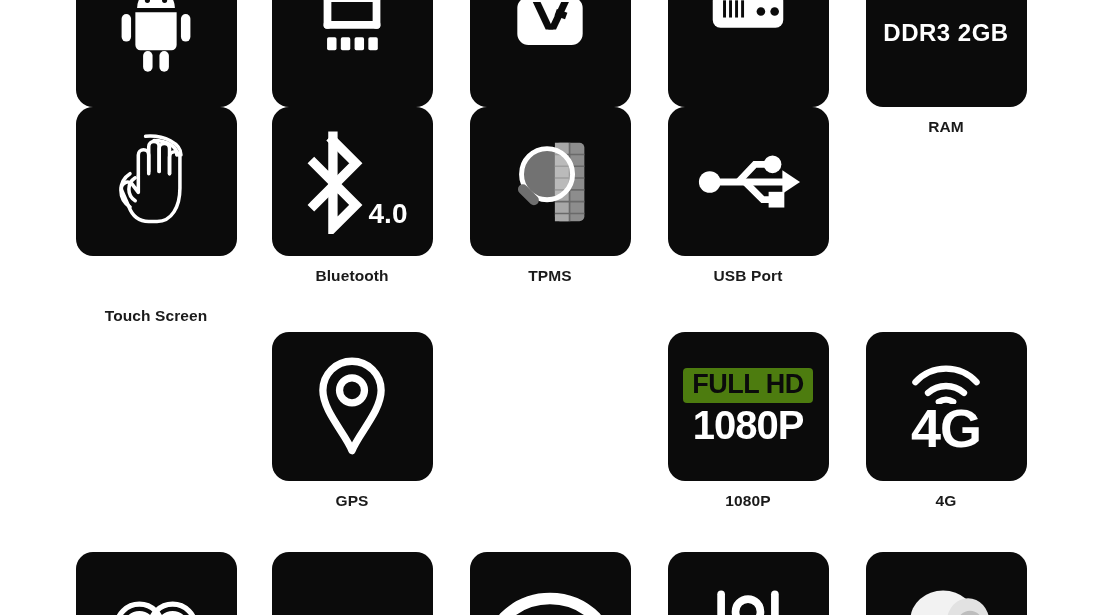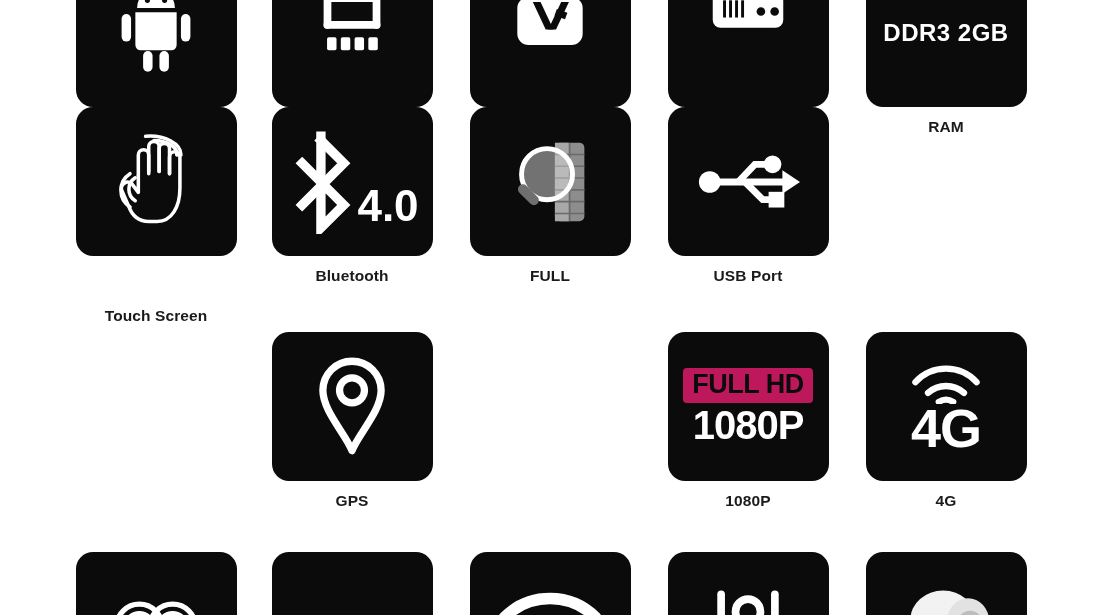--- a/index.html
+++ b/index.html
@@ -62,21 +62,21 @@
   .col-5 { left: 848px; }
 
   .tile-text {
     color: #ffffff;
     font-weight: bold;
     text-align: center;
     line-height: 1.05;
   }
   .ram-text { font-size: 24px; letter-spacing: 0.5px; }
   .fullhd-box {
-    background: #be185d;
+    background: #4d7c0f;
     color: #0b0b0b;
     font-size: 27px;
     font-weight: bold;
     border-radius: 4px;
     padding: 2px 9px 4px 9px;
     letter-spacing: -0.5px;
     line-height: 1.05;
   }
   .p1080 {
     color: #ffffff;
@@ -89,21 +89,21 @@
   .stack { display:flex; flex-direction:column; align-items:center; justify-content:center; }
   .fourg-text {
     color: #ffffff;
     font-size: 54px;
     font-weight: bold;
     line-height: 0.85;
     letter-spacing: -1px;
     margin-top: 2px;
   }
   .bt-num {
-    color:#fff; font-size:44px; font-weight:bold; line-height:1;
+    color:#fff; font-size:28px; font-weight:bold; line-height:1;
     align-self:flex-end; margin-bottom:6px; margin-left:-4px;
   }
   .row-wrap { display:flex; align-items:center; }
 </style>
 </head>
 <body>
 
 <div id="feature-grid">
 
   <div class="feature-cell row-1 col-1">
@@ -229,21 +229,21 @@
             <line x1="60" y1="70" x2="90" y2="70"></line>
             <line x1="60" y1="82" x2="90" y2="82"></line>
             <line x1="75" y1="10" x2="75" y2="90"></line>
           </g>
           <circle cx="52" cy="42" r="26" fill="#c9c9c9" opacity="0.55"></circle>
           <circle cx="52" cy="42" r="26" fill="none" stroke="#ffffff" stroke-width="5"></circle>
           <rect x="20" y="58" width="26" height="10" rx="5" transform="rotate(45 33 63)" fill="#6f6f6f"></rect>
         </g>
       </svg>
     </div>
-    <div class="feature-label">FULL</div>
+    <div class="feature-label">TPMS</div>
   </div>
 
   <div class="feature-cell row-2 col-4">
     <div class="tile">
       <svg width="108" height="86" viewBox="0 0 110 80">
         <g stroke="#ffffff" stroke-width="7" fill="none" stroke-linecap="butt">
           <line x1="18" y1="40" x2="95" y2="40"></line>
           <polyline points="45,40 62,22 78,22"></polyline>
           <polyline points="52,40 70,58 84,58"></polyline>
         </g>

